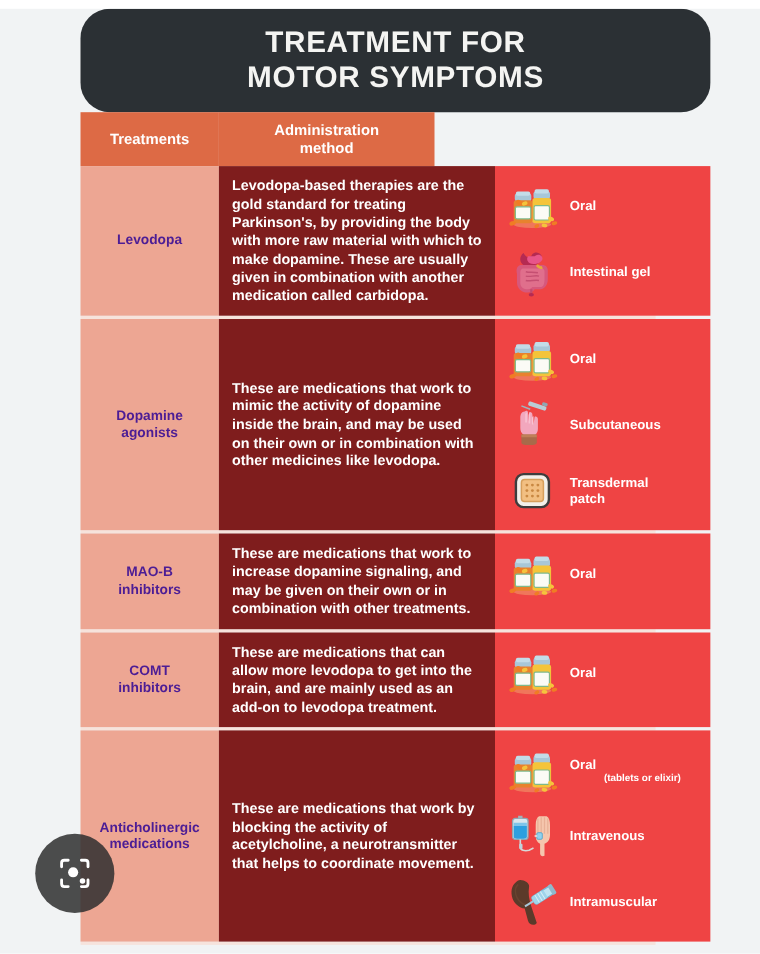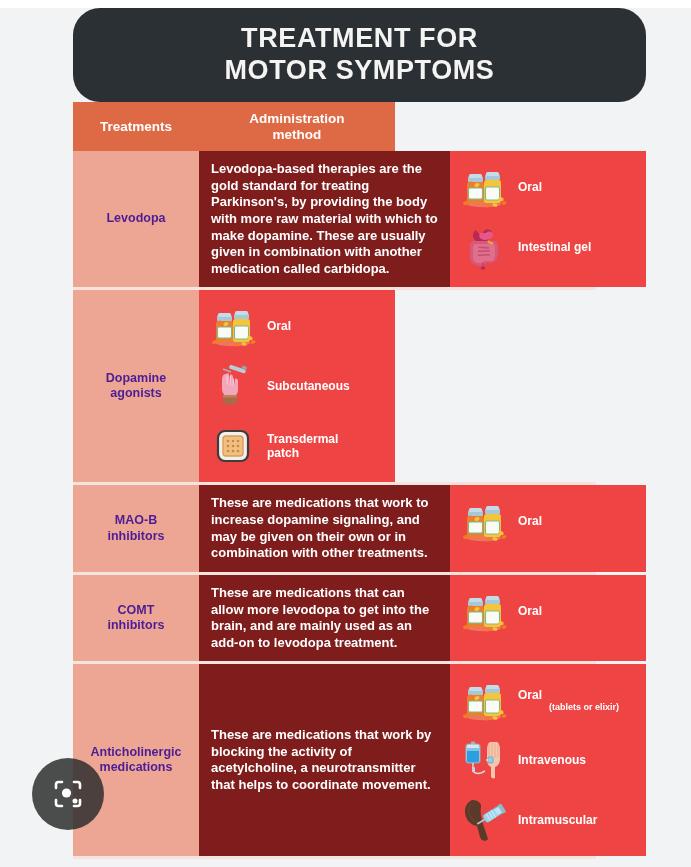--- a/index.html
+++ b/index.html
@@ -232,20 +232,21 @@
             </svg>
           </span>
           <span class="admin-label"><span>Intestinal gel</span></span>
         </div>
       </div>
     </div>
 
     <div class="row body">
       <div class="c1">Dopamine
 agonists</div>
+      <div class="c2">These are medications that work to mimic the activity of dopamine inside the brain, and may be used on their own or in combination with other medicines like levodopa.</div>
       <div class="c3">
         <div class="admin-item">
           <span class="icon-wrap">
             <svg width="48" height="48" viewBox="0 0 48 48">
               <ellipse cx="24" cy="41" rx="17" ry="3.2" fill="#f0a070" opacity="0.55"></ellipse>
               <rect x="8" y="13" width="15" height="7" rx="2" fill="#a8c7d8"></rect>
               <rect x="9" y="11" width="13" height="4" rx="1.6" fill="#c3dce8"></rect>
               <rect x="7" y="19" width="17" height="21" rx="2.5" fill="#e8822e"></rect>
               <rect x="8.5" y="25" width="14" height="11" rx="1.4" fill="#fbfbf6"></rect>
               <rect x="25" y="11" width="15" height="7" rx="2" fill="#a8c7d8"></rect>

